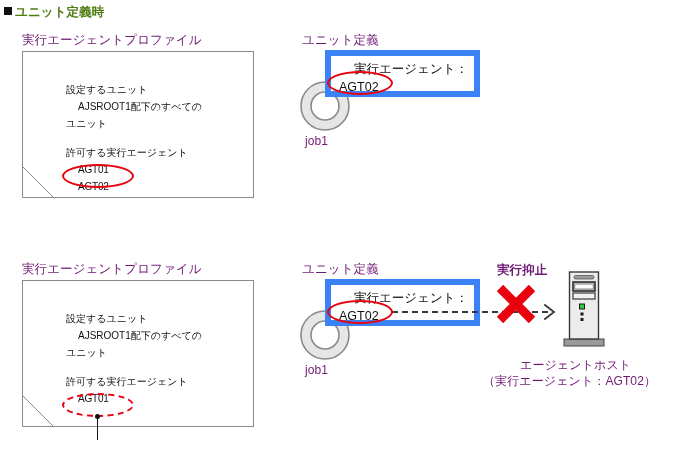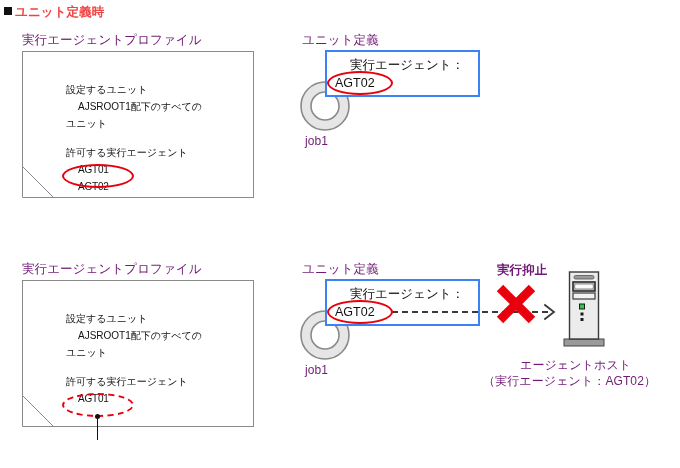--- a/index.html
+++ b/index.html
@@ -27,21 +27,21 @@
 
   
   .abs { position: absolute; }
 
   
   .section-head {
     font-size: 12.5px;
     font-weight: bold;
     letter-spacing: 0.1px;
     white-space: nowrap;
-    color: #ef4444;
+    color: #4d7c0f;
   }
   .section-head .sq {
     display: inline-block;
     width: 8px; height: 8px;
     background: #111;
     margin-right: 3px;
     vertical-align: 1px;
   }
 
   
@@ -89,21 +89,21 @@
   .sheet .content .mono {
     font-family: "Liberation Sans", "DejaVu Sans", sans-serif;
     letter-spacing: -0.2px;
   }
   .sheet .content .gap { height: 12px; }
 
   
   .unitbox {
     position: absolute;
     background: #ffffff;
-    border: 2px solid #3b82f6;
+    border: 6px solid #3b82f6;
     box-sizing: border-box;
     z-index: 5;
   }
   .unitbox .line {
     position: absolute;
     font-size: 12.5px;
     white-space: nowrap;
     color: #111;
     line-height: 15px;
   }

